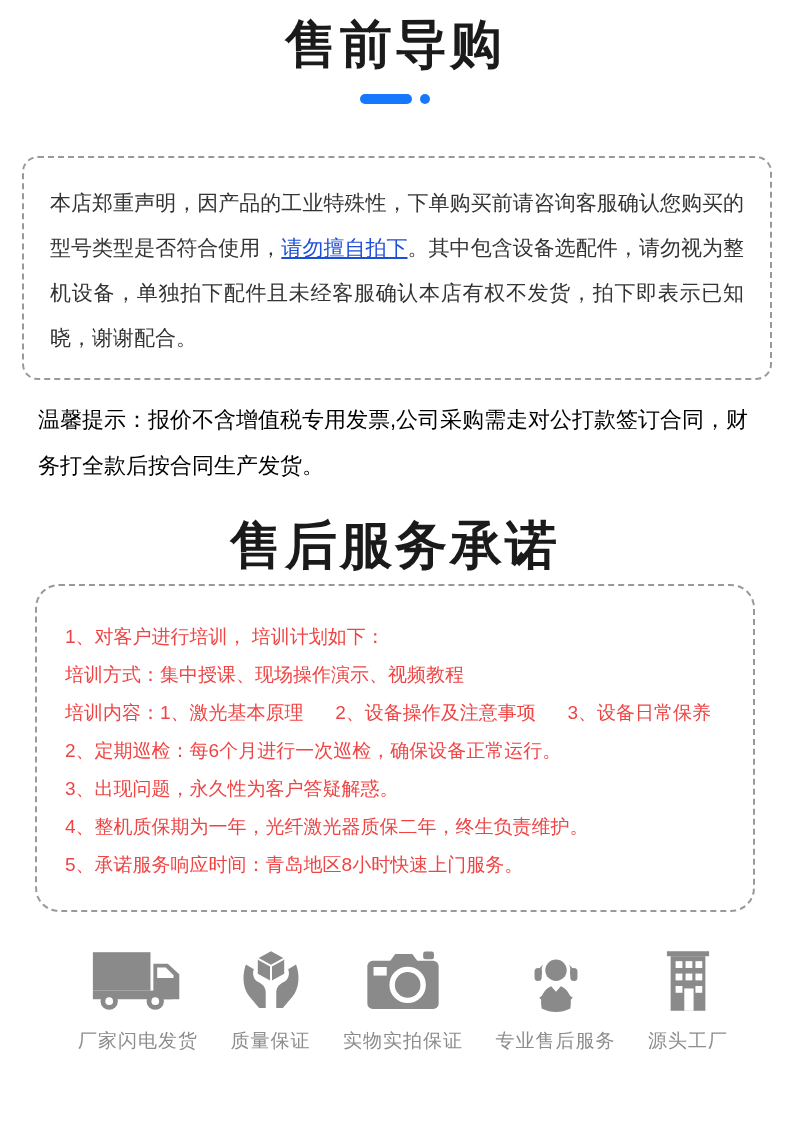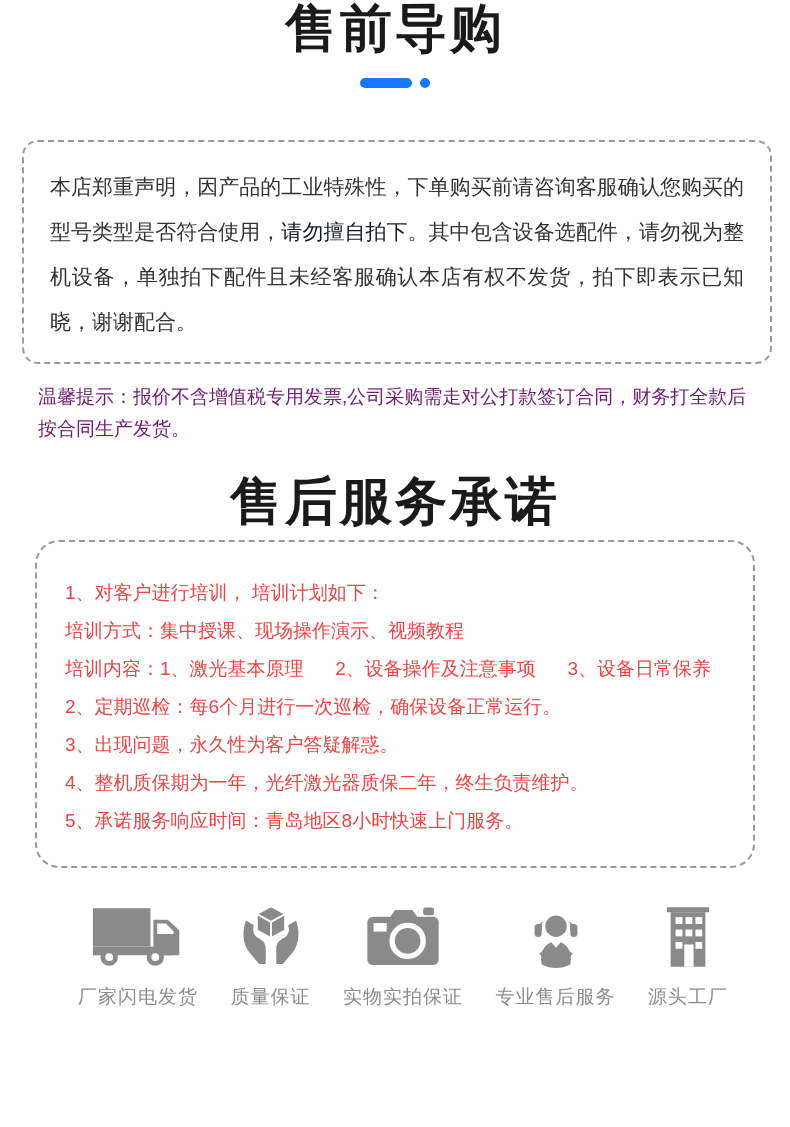--- a/index.html
+++ b/index.html
@@ -16,21 +16,21 @@
 
   
   .section-title {
     text-align: center;
     font-size: 52px;
     font-weight: 900;
     color: #1a1a1a;
     letter-spacing: 3px;
     line-height: 1.1;
   }
-  .title-presale { }
+  .title-presale { padding-top: 16px; }
   .title-aftersale { margin-top: 28px; }
 
   
   .title-deco {
     margin-top: 20px;
     height: 11px;
     display: flex;
     justify-content: center;
     align-items: center;
     gap: 8px;
@@ -49,29 +49,29 @@
     border-radius: 16px;
     padding: 22px 26px 18px 26px;
   }
   .box-presale p {
     font-size: 21px;
     line-height: 45px;
     color: #333333;
     text-align: justify;
   }
   .box-presale p + p { margin-top: 12px; }
-  .red { color: #0f172a; }
+  .red { color: #1d4ed8; text-decoration: underline; }
 
   
   .warm-tip {
     width: 716px;
     margin: 17px 0 0 38px;
-    font-size: 19px;
-    line-height: 32px;
-    color: #701a75;
+    font-size: 22px;
+    line-height: 46px;
+    color: #000000;
   }
 
   .box-aftersale {
     width: 720px;
     margin: 10px auto 0 35px;
     border-radius: 24px;
     padding: 32px 28px 26px 28px;
   }
   .box-aftersale .service-line {
     font-size: 19px;

